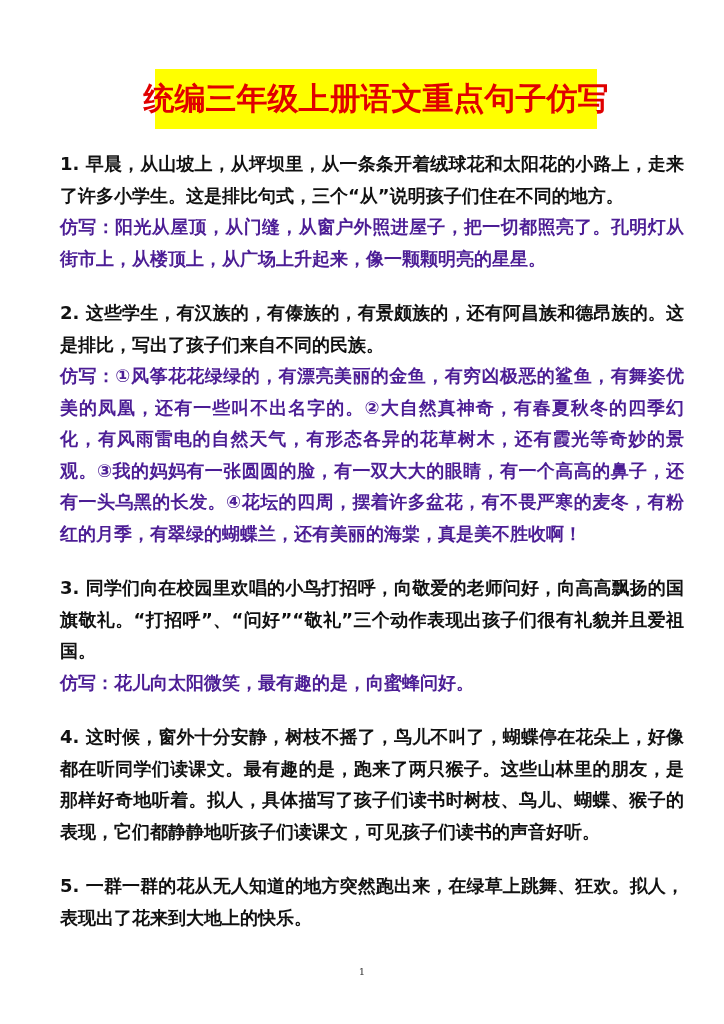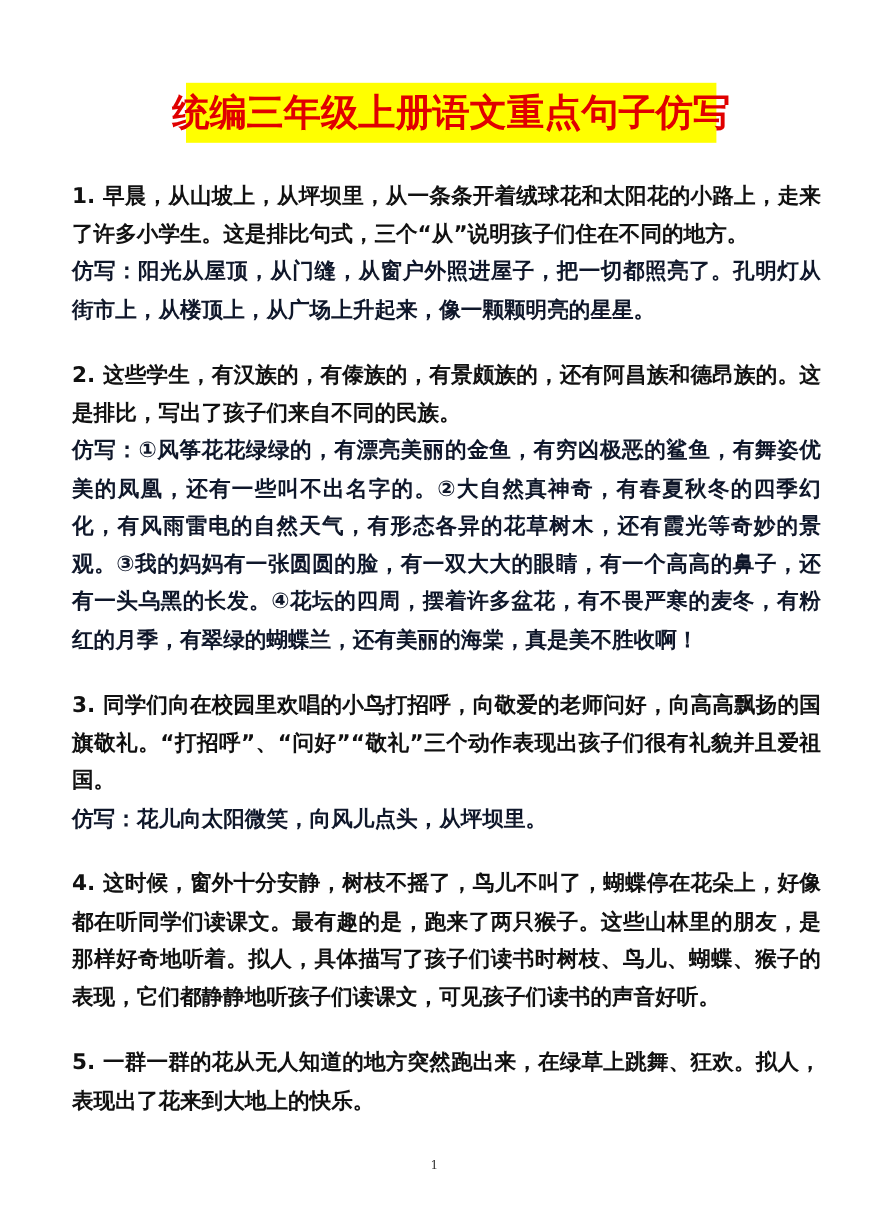--- a/index.html
+++ b/index.html
@@ -1,36 +1,36 @@
 <!DOCTYPE html>
 <html><head>
 <meta charset="utf-8">
 <style>
   html, body { margin: 0; padding: 0; background: #ffffff; }
   body {
     width: 724px; height: 1024px; position: relative; overflow: hidden;
     font-family: "DejaVu Sans", "Liberation Sans", sans-serif;
   }
   .title-wrap {
-    position: absolute; left: 155px; top: 69px; width: 442px; height: 50px;
+    position: absolute; left: 155px; top: 69px; width: 442px; height: 60px;
     background: #ffff00; display: flex; align-items: center; justify-content: center;
   }
   .title {
     color: #e00000; font-size: 31px; font-weight: bold; letter-spacing: 0px;
     white-space: nowrap;
   }
   .content {
     position: absolute; left: 60px; top: 148px; width: 624px;
   }
   .para {
     font-size: 18px; font-weight: bold; line-height: 31.5px;
     text-align: justify; text-justify: inter-character; margin: 0;
   }
   .black { color: #111111; }
-  .red { color: #0f172a; }
+  .red { color: #4c1d95; }
   .block { margin-bottom: 23px; }
   .page-num {
     position: absolute; left: 0; right: 0; top: 966px; text-align: center;
     font-family: "DejaVu Serif", serif; font-size: 10px; color: #333;
   }
 </style>
 </head>
 <body>
 
 <div class="title-wrap">
@@ -41,21 +41,21 @@
   <div class="block">
     <p class="para black">1. 早晨，从山坡上，从坪坝里，从一条条开着绒球花和太阳花的小路上，走来了许多小学生。这是排比句式，三个“从”说明孩子们住在不同的地方。</p>
     <p class="para red">仿写：阳光从屋顶，从门缝，从窗户外照进屋子，把一切都照亮了。孔明灯从街市上，从楼顶上，从广场上升起来，像一颗颗明亮的星星。</p>
   </div>
   <div class="block">
     <p class="para black">2. 这些学生，有汉族的，有傣族的，有景颇族的，还有阿昌族和德昂族的。这是排比，写出了孩子们来自不同的民族。</p>
     <p class="para red">仿写：①风筝花花绿绿的，有漂亮美丽的金鱼，有穷凶极恶的鲨鱼，有舞姿优美的凤凰，还有一些叫不出名字的。②大自然真神奇，有春夏秋冬的四季幻化，有风雨雷电的自然天气，有形态各异的花草树木，还有霞光等奇妙的景观。③我的妈妈有一张圆圆的脸，有一双大大的眼睛，有一个高高的鼻子，还有一头乌黑的长发。④花坛的四周，摆着许多盆花，有不畏严寒的麦冬，有粉红的月季，有翠绿的蝴蝶兰，还有美丽的海棠，真是美不胜收啊！</p>
   </div>
   <div class="block">
     <p class="para black">3. 同学们向在校园里欢唱的小鸟打招呼，向敬爱的老师问好，向高高飘扬的国旗敬礼。“打招呼”、“问好”“敬礼”三个动作表现出孩子们很有礼貌并且爱祖国。</p>
-    <p class="para red">仿写：花儿向太阳微笑，向风儿点头，从坪坝里。</p>
+    <p class="para red">仿写：花儿向太阳微笑，最有趣的是，向蜜蜂问好。</p>
   </div>
   <div class="block">
     <p class="para black">4. 这时候，窗外十分安静，树枝不摇了，鸟儿不叫了，蝴蝶停在花朵上，好像都在听同学们读课文。最有趣的是，跑来了两只猴子。这些山林里的朋友，是那样好奇地听着。拟人，具体描写了孩子们读书时树枝、鸟儿、蝴蝶、猴子的表现，它们都静静地听孩子们读课文，可见孩子们读书的声音好听。</p>
   </div>
   <div class="block">
     <p class="para black">5. 一群一群的花从无人知道的地方突然跑出来，在绿草上跳舞、狂欢。拟人，表现出了花来到大地上的快乐。</p>
   </div>
 </div>
 
 <div class="page-num">1</div>

